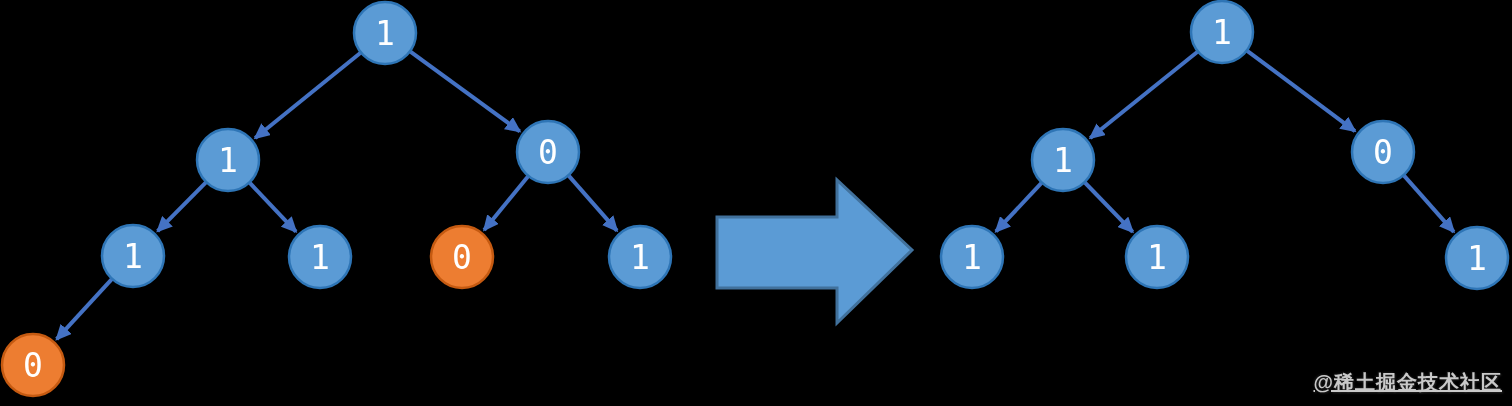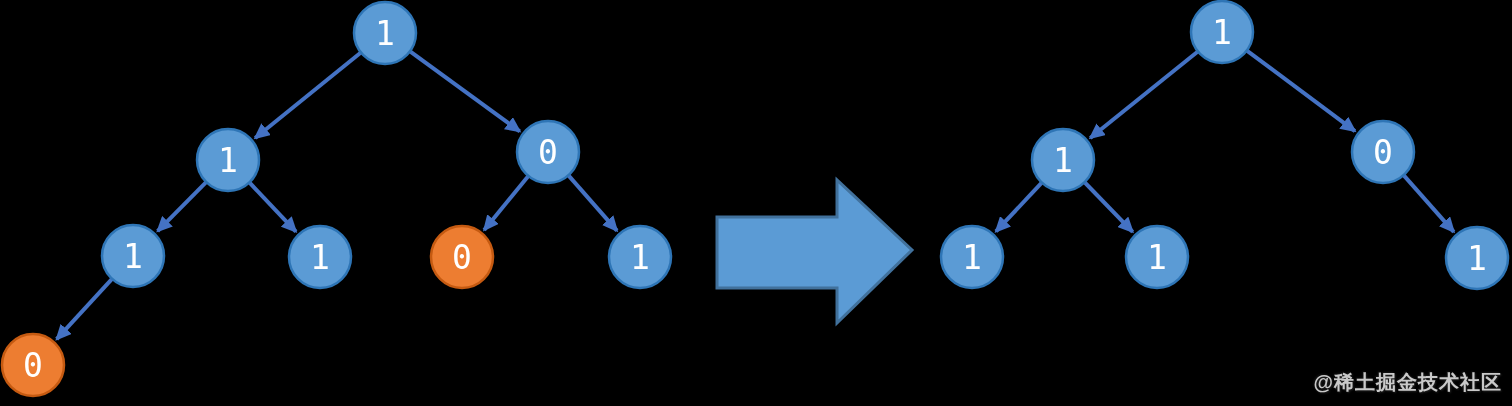--- a/index.html
+++ b/index.html
@@ -26,20 +26,21 @@
   .watermark {
     position: absolute;
     right: 10px;
     bottom: 10px;
     font-size: 20px;
     font-weight: bold;
     color: #c9c9c9;
     text-shadow: 1px 1px 2px rgba(40,40,40,0.9), -1px -1px 2px rgba(40,40,40,0.6);
     letter-spacing: 1px;
     user-select: none;
+    text-decoration: underline;
   }
 </style>
 </head>
 <body>
 
 <div class="canvas">
   <svg width="1512" height="406" viewBox="0 0 1512 406" xmlns="http://www.w3.org/2000/svg">
     <defs>
       <marker id="arrowhead" markerUnits="userSpaceOnUse" markerWidth="17" markerHeight="15" refX="14" refY="7.5" orient="auto">
         <path d="M0,0 L16,7.5 L0,15 Z" fill="#4472C4"></path>

